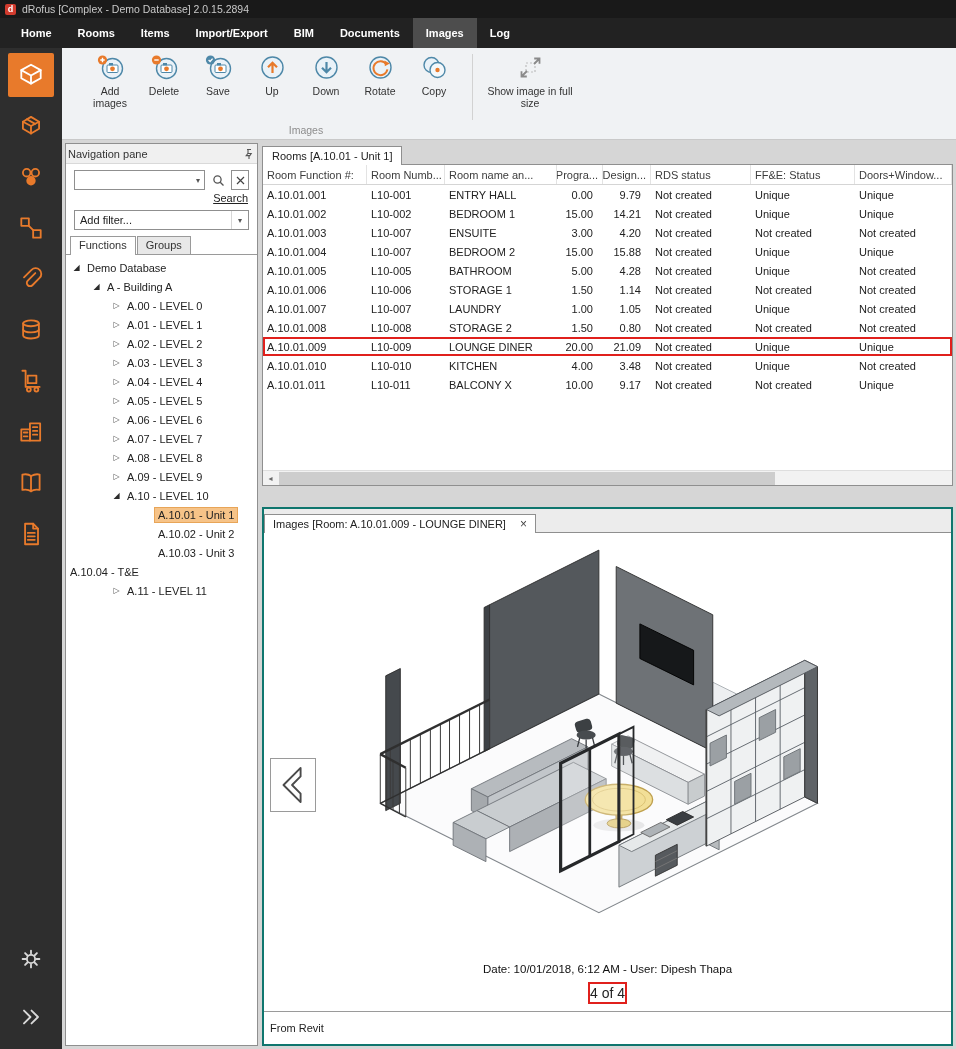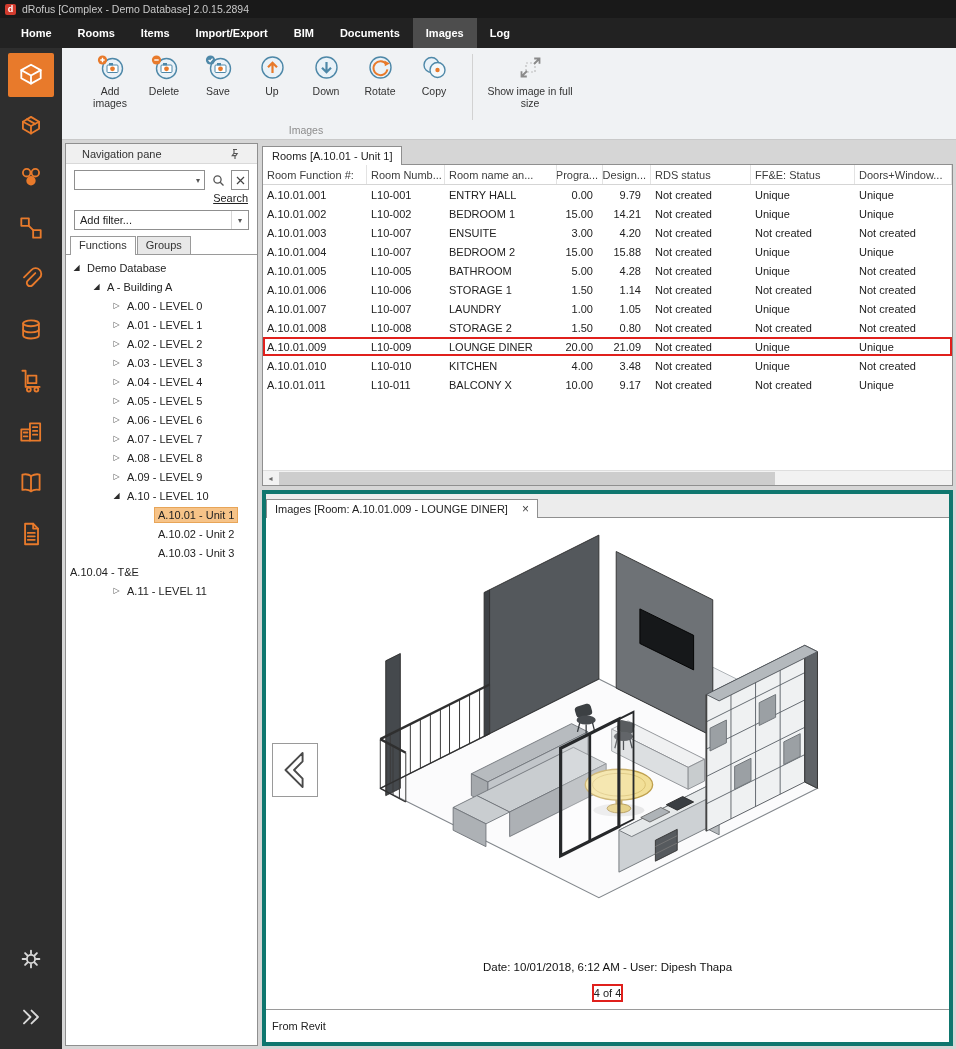--- a/index.html
+++ b/index.html
@@ -23,21 +23,21 @@
 .rbuttons{display:flex;align-items:flex-start;gap:6px}
 .rbtn{width:48px;display:flex;flex-direction:column;align-items:center;gap:2px;padding-top:2px;text-align:center;cursor:default}
 .rbtn.wide{width:86px}
 .rlabel{font-size:10.5px;line-height:1.15;color:#333}
 .rsep{width:1px;background:#d2d2d2;height:66px;margin:2px 8px 0}
 .rgroup-label{color:#8d8d8d;font-size:10.5px;text-align:center;width:440px;margin-top:auto;padding-bottom:3px}
 
 .content{flex:1;display:flex;gap:4px;padding:3px;background:#d6d6d6;min-height:0}
 
 .nav{width:193px;background:#fff;border:1px solid #8f8f8f;display:flex;flex-direction:column;flex:none}
-.nav-h{height:20px;background:#f0f0f0;border-bottom:1px solid #d9d9d9;display:flex;align-items:center;padding:0 16px;color:#333}
+.nav-h{height:20px;background:#f0f0f0;border-bottom:1px solid #d9d9d9;display:flex;align-items:center;padding:0 2px;color:#333}
 .nav-h .pin{margin-left:auto;display:flex}
 .search-row{display:flex;align-items:center;gap:4px;padding:6px 8px 1px}
 .search-box{flex:1;height:20px;border:1px solid #8f8f8f;background:#fff;display:flex;align-items:center;justify-content:flex-end;padding:0 4px;color:#555;font-size:8px}
 .sbtn{width:18px;height:20px;display:flex;align-items:center;justify-content:center}
 .sbtn.box{border:1px solid #8f8f8f}
 .search-link-row{text-align:right;padding:1px 9px 4px}
 .search-link{text-decoration:underline;color:#222;cursor:default}
 .filter{margin:2px 8px 6px;height:20px;border:1px solid #8f8f8f;background:#fff;display:flex;align-items:center}
 .filter-label{flex:1;padding-left:5px;color:#222}
 .filter-caret{width:17px;height:100%;display:flex;align-items:center;justify-content:center;border-left:1px solid #d6d6d6;color:#555;font-size:8px}
@@ -64,29 +64,29 @@
 .trow.ann{box-shadow:inset 0 0 0 2px #e0201c}
 .td{padding:0 4px;white-space:nowrap;overflow:hidden}
 .td.num{text-align:right;padding-right:10px}
 .hscroll{height:15px;background:#f2f2f2;border-top:1px solid #dedede;position:relative;display:flex;align-items:center;flex:none}
 .harrow{width:15px;text-align:center;color:#6a6a6a;font-size:8px}
 .harrow.right{margin-left:auto}
 .hthumb{position:absolute;left:16px;top:1px;height:13px;width:72%;background:#cdcdcd}
 .rstatus{height:18px;display:flex;align-items:center;padding:0 5px;background:#fff;border-top:1px solid #e6e6e6;flex:none}
 .rstatus .sicon{margin-left:auto;display:flex}
 
-.images-wrap{flex:1;margin-top:4px;border:4px solid #0f766e;background:#fff;display:flex;flex-direction:column;min-height:0}
+.images-wrap{flex:1;margin-top:21px;border:2px solid #0f766e;background:#fff;display:flex;flex-direction:column;min-height:0}
 .itab-row{height:23px;background:#ececec;display:flex;align-items:flex-end;flex:none}
 .itab{background:#fff;border:1px solid #8f8f8f;border-bottom:none;padding:3px 8px;display:flex;align-items:center;gap:14px;position:relative;z-index:2;margin-bottom:-1px}
 .iclose{color:#444;font-size:12px;line-height:1}
 .iarea{flex:1;position:relative;background:#fff;display:flex;justify-content:center;align-items:flex-start;padding-top:8px;border-top:1px solid #8f8f8f;min-height:0;overflow:hidden}
 .prev-btn{position:absolute;left:6px;top:225px;width:46px;height:54px;border:1px solid #9a9a9a;background:#fff;display:flex;align-items:center;justify-content:center}
 .caption{position:absolute;left:0;right:0;bottom:36px;text-align:center;font-size:11.5px;color:#111}
 .pager{position:absolute;left:0;right:0;bottom:7px;text-align:center}
-.pager span{display:inline-block;border:2px solid #e0201c;padding:1px 0;font-size:11px;background:#fff}
+.pager span{display:inline-block;border:2px solid #e0201c;padding:1px 0;font-size:14px;background:#fff}
 .from-revit{height:33px;border-top:1px solid #9a9a9a;display:flex;align-items:center;padding-left:6px;background:#fff;flex:none}
 </style>
 </head>
 <body>
 
 <div class="titlebar">
   <div class="app-logo">d</div>
   <span>dRofus [Complex - Demo Database] 2.0.15.2894</span>
 </div>
 

